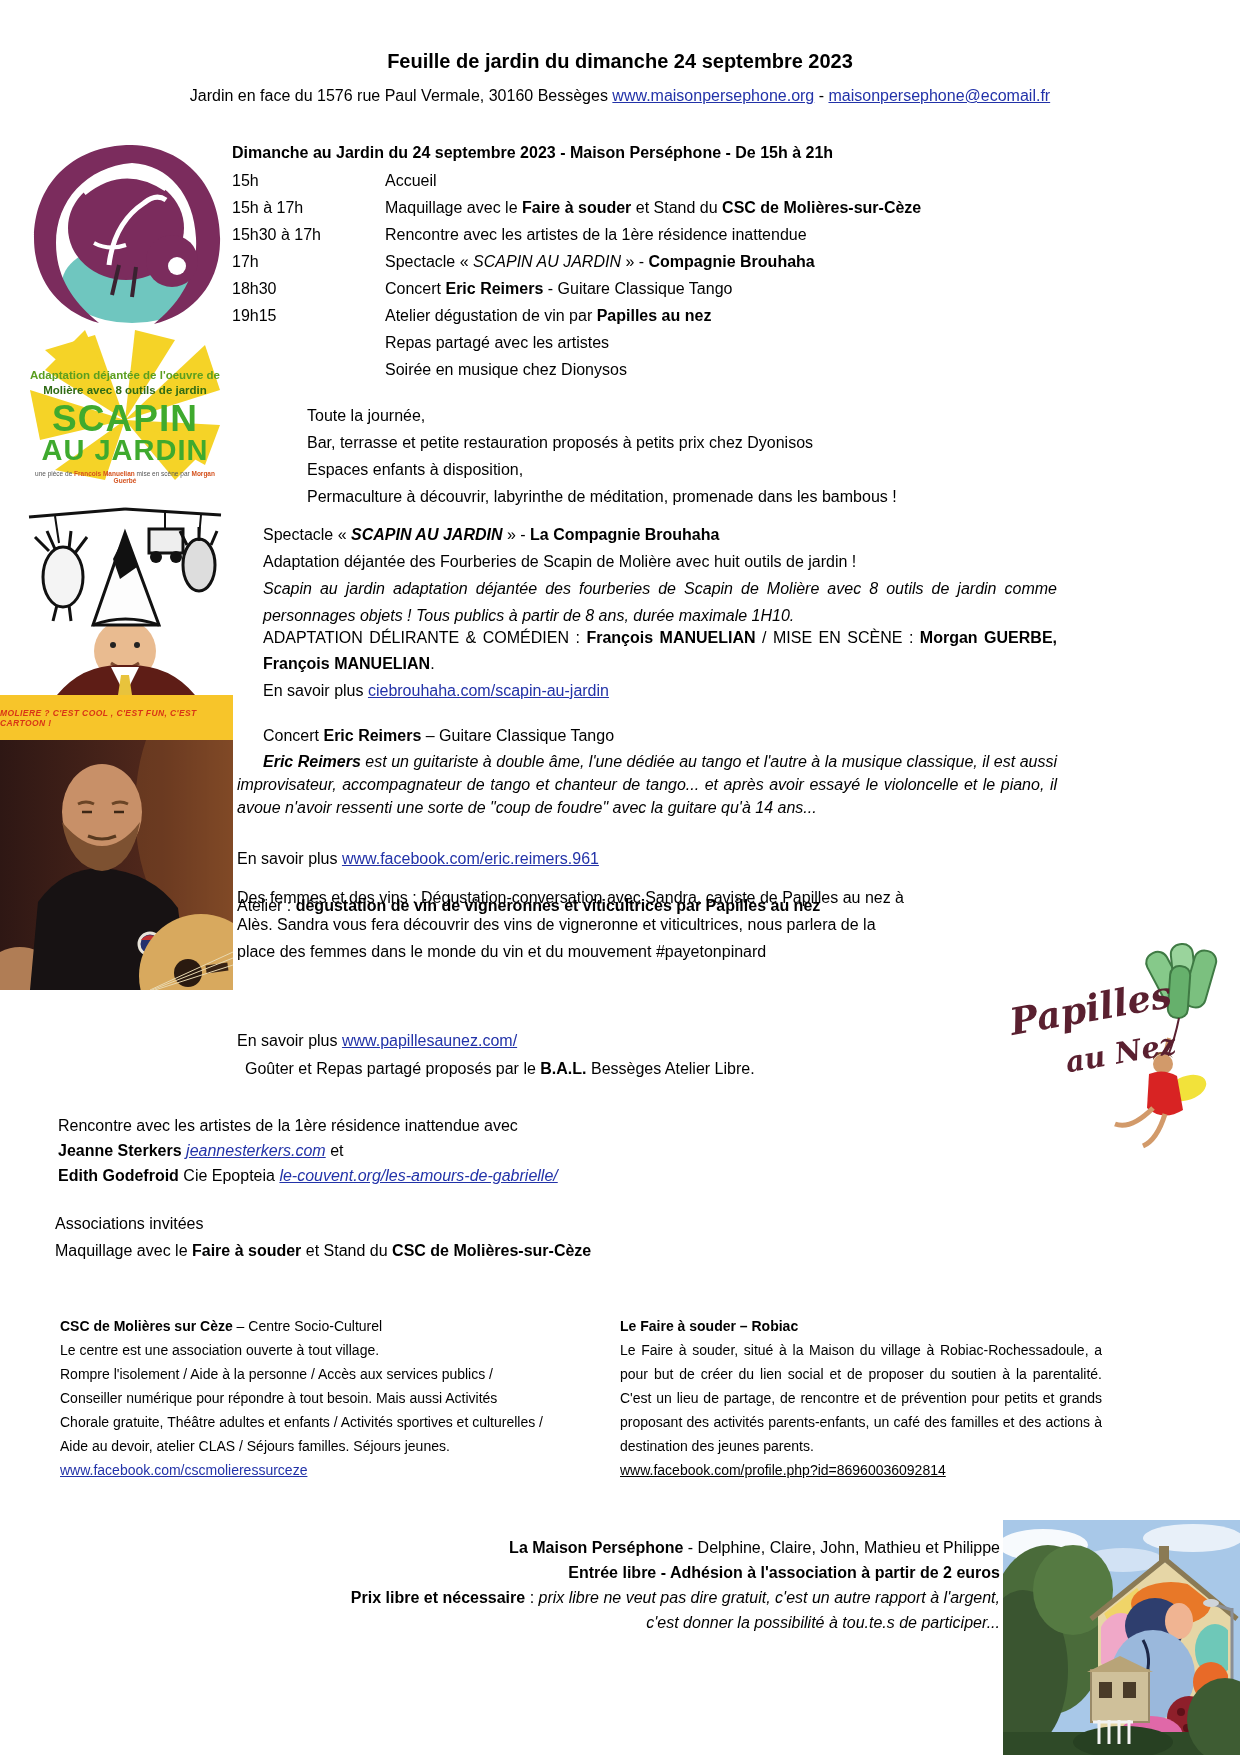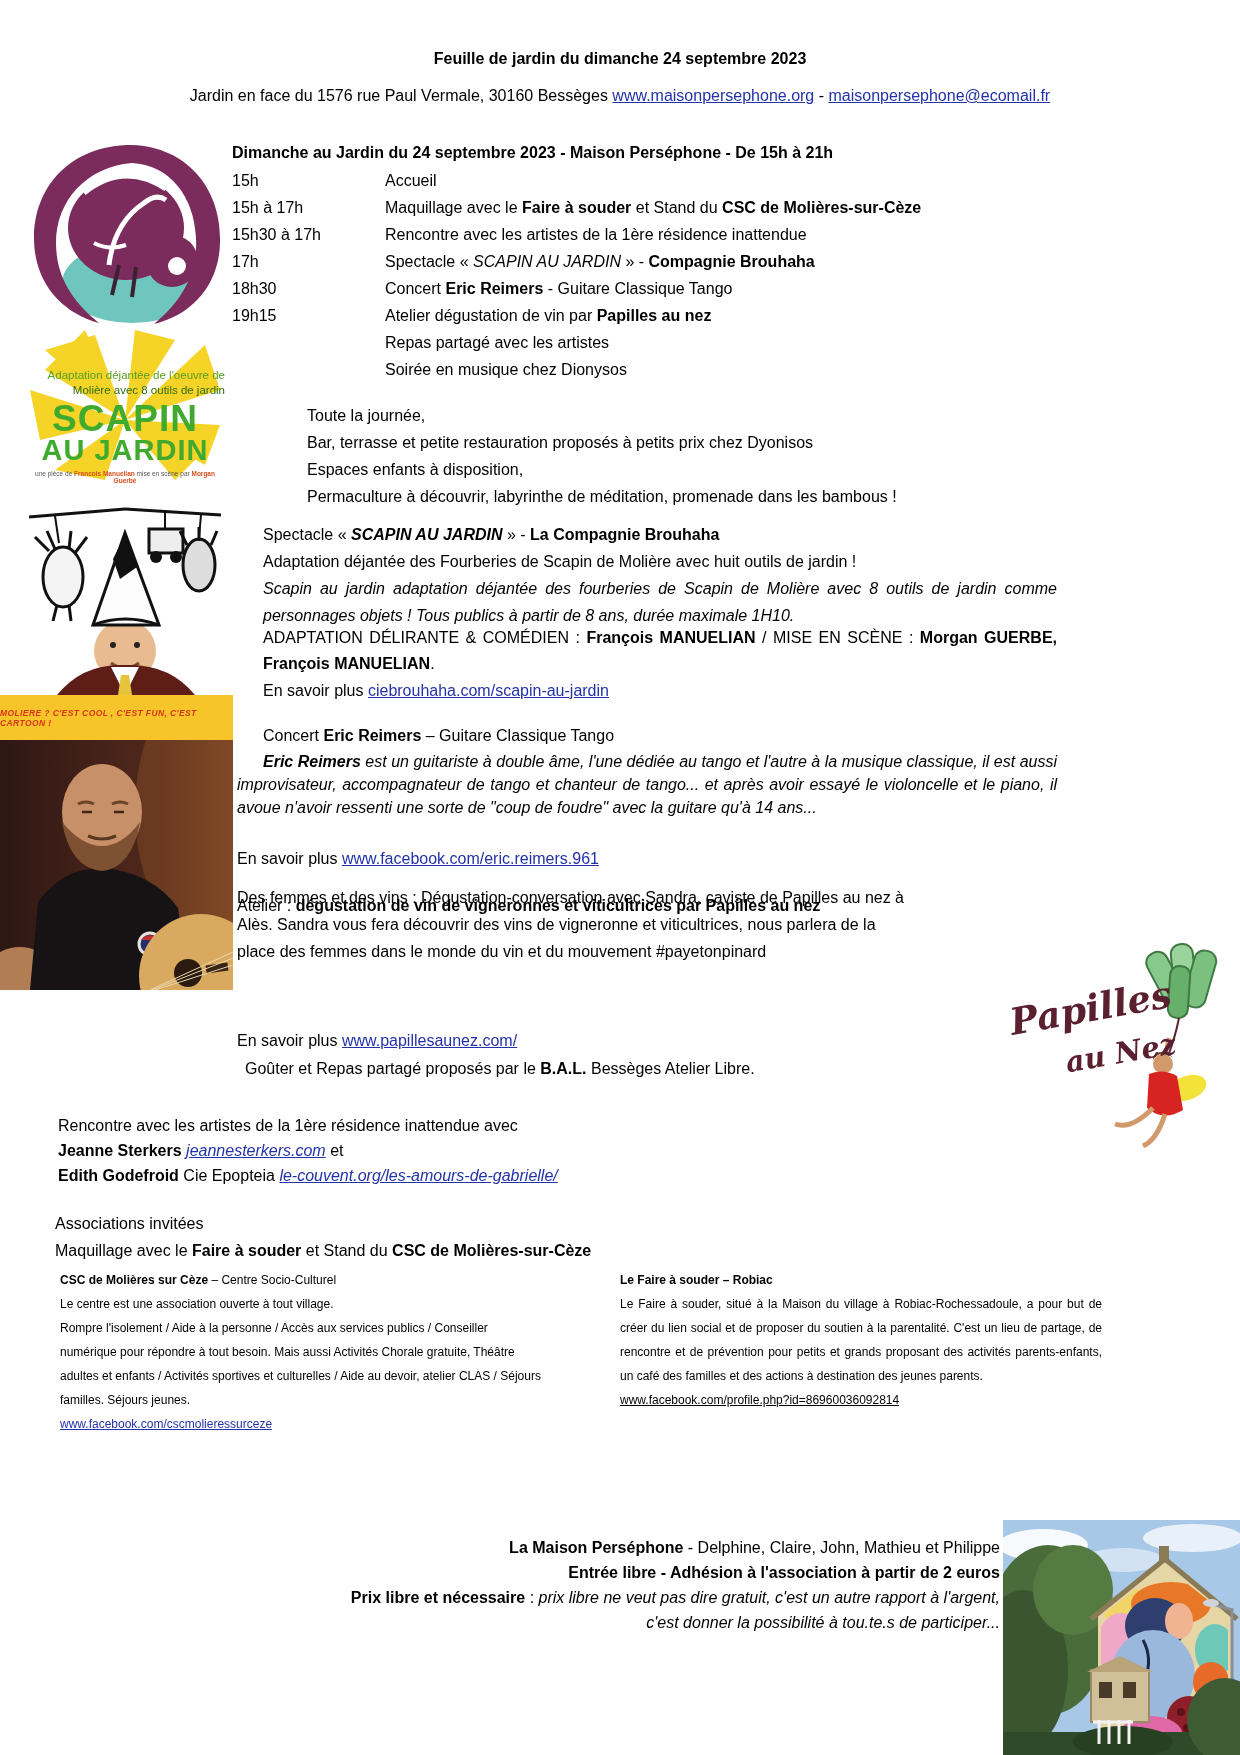--- a/index.html
+++ b/index.html
@@ -1,47 +1,47 @@
 <!DOCTYPE html>
 <html><head>
 <meta charset="utf-8">
 <style>
   html,body{margin:0;padding:0;background:#fff;}
   .page{position:relative;width:1240px;height:1755px;background:#fff;overflow:hidden;
         font-family:"Liberation Sans",sans-serif;color:#000;}
   .abs{position:absolute;}
   .t{font-size:16px;line-height:27px;}
-  .small{font-size:12px;line-height:24px;}
+  .small{font-size:14px;line-height:24px;margin-top:46px;}
   .b{font-weight:bold;}
   .i{font-style:italic;}
   .bi{font-weight:bold;font-style:italic;}
   .jus{text-align:justify;}
   .ctr{text-align:center;}
   .rgt{text-align:right;}
   a.link{color:#2232a8;text-decoration:underline;cursor:pointer;}
   a.blink{color:#000;text-decoration:underline;cursor:pointer;}
   .srow{display:flex;}
   .stime{width:153px;flex:none;}
   
   .poster{background:#fff;}
-  .poster .tag{position:absolute;left:0;width:100%;text-align:right;font-size:11.5px;font-weight:normal;line-height:14px;}
+  .poster .tag{position:absolute;left:0;width:100%;text-align:center;font-size:11.5px;font-weight:bold;line-height:14px;}
   .poster .big{position:absolute;left:0;width:100%;text-align:center;font-weight:800;color:#3faa2e;letter-spacing:1px;}
   .poster .credit{position:absolute;left:0;width:100%;text-align:center;font-size:6.5px;color:#555;}
   .credit .red{color:#d4521e;font-weight:bold;}
   .banner{background:#f7c52a;display:flex;align-items:center;justify-content:center;}
   .banner span{color:#d93516;font-size:8.5px;font-weight:bold;font-style:italic;letter-spacing:.4px;}
   
   .script{font-family:"DejaVu Serif",serif;font-style:italic;font-weight:bold;color:#5a2030;}
 </style>
 </head>
 <body>
 
 <div class="page">
 
-  <div class="abs ctr" style="left:0;top:50px;width:1240px;font-size:16px;font-weight:bold;">Feuille de jardin du dimanche 24 septembre 2023</div>
+  <div class="abs ctr" style="left:0;top:50px;width:1240px;font-size:20px;font-weight:bold;">Feuille de jardin du dimanche 24 septembre 2023</div>
   <div class="abs ctr t" style="left:0;top:82px;width:1240px;">
     <span>Jardin en face du 1576 rue Paul Vermale, 30160 Bessèges </span><a class="link">www.maisonpersephone.org</a><span> - </span><a class="link">maisonpersephone@ecomail.fr</a>
   </div>
 
   <div class="abs" style="left:14px;top:133px;width:222px;height:197px;">
     <svg width="222" height="197" viewBox="0 0 222 197">
       <ellipse cx="118" cy="150" rx="70" ry="40" fill="#6fc6bf"></ellipse>
       <path d="M118 12 C 55 12 20 55 20 105 C 20 150 48 180 85 190 C 60 170 42 145 42 110 C 42 68 72 34 118 30 Z" fill="#7b2c5d"></path>
       <path d="M118 12 C 175 14 208 58 206 110 C 205 152 178 182 140 191 C 168 168 184 140 182 105 C 180 62 155 32 118 30 Z" fill="#7b2c5d"></path>
       <ellipse cx="112" cy="95" rx="58" ry="52" fill="#7b2c5d"></ellipse>

